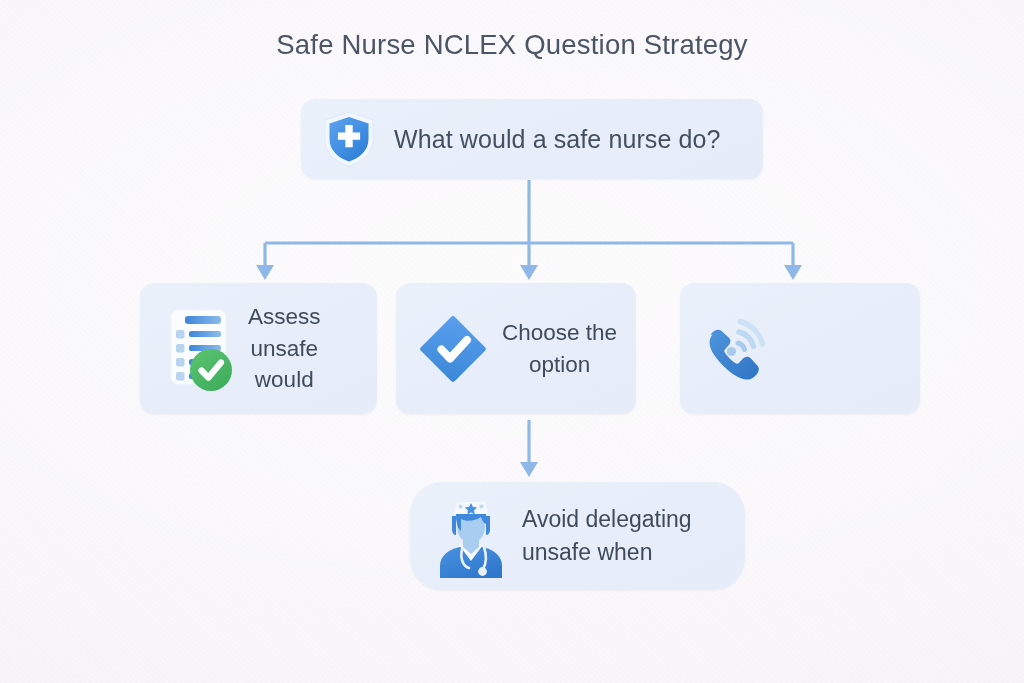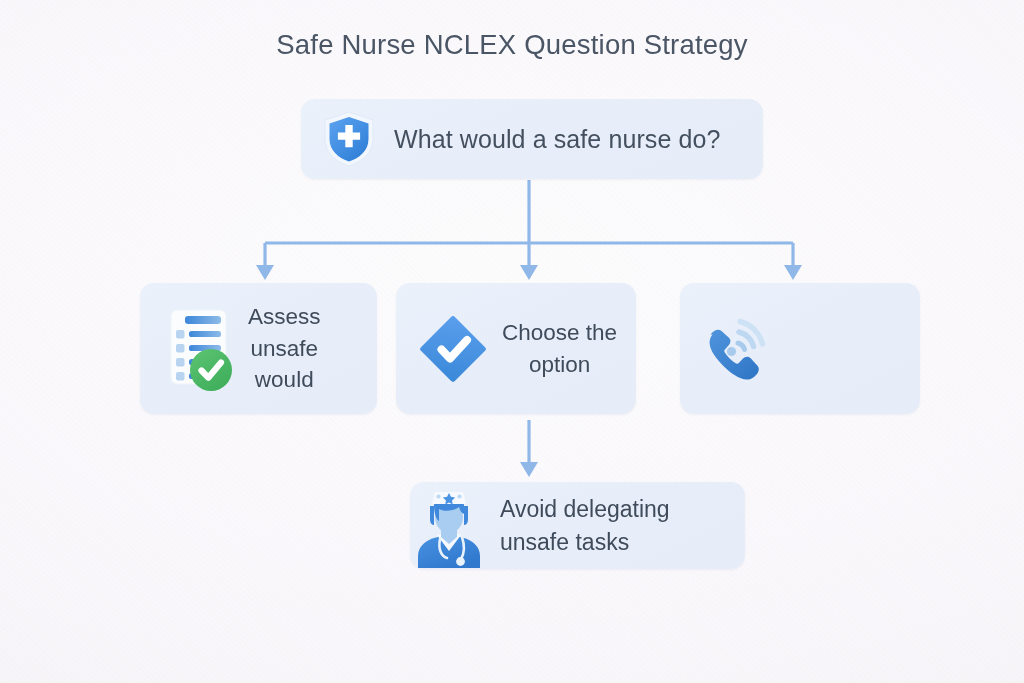--- a/index.html
+++ b/index.html
@@ -67,21 +67,21 @@
   }
   .box-root .label {
     font-size: 25px;
     color: #44505f;
     letter-spacing: 0.1px;
   }
 
   .box-a { left: 140px; top: 283px; width: 237px; height: 131px; padding-left: 26px; gap: 10px; }
   .box-b { left: 396px; top: 283px; width: 240px; height: 131px; padding-left: 20px; gap: 12px; }
   .box-c { left: 680px; top: 283px; width: 240px; height: 131px; padding-left: 18px; gap: 10px; }
-  .box-d { left: 410px; top: 482px; width: 335px; height: 87px; gap: 12px; }
+  .box-d { left: 410px; top: 482px; width: 335px; height: 108px; padding-left: 22px; gap: 12px; border-radius: 32px; }
 
   .child-text {
     display: flex;
     flex-direction: column;
     justify-content: center;
     color: #3f4b5b;
     line-height: 1.42;
   }
   .child-text .ln {
     font-size: 22.5px;
@@ -250,15 +250,15 @@
              l-3.05 -3 l4.2 -0.6 Z" fill="#4a93e2"></path>
     <circle cx="28.5" cy="12.5" r="2.1" fill="#bcd9f3"></circle>
     <circle cx="49.5" cy="12.5" r="2.1" fill="#bcd9f3"></circle>
 
     <path d="M30 55 c-2 10 1 17 7 19" fill="none" stroke="#e9f2fb" stroke-width="2.6" stroke-linecap="round"></path>
     <path d="M52 53 c3 9 2 17 -1 22" fill="none" stroke="#e9f2fb" stroke-width="2.6" stroke-linecap="round"></path>
     <circle cx="50.5" cy="77.5" r="4.4" fill="#e9f2fb"></circle>
   </svg>
   <div class="child-text">
     <div class="ln">Avoid delegating</div>
-    <div class="ln">unsafe tasks</div>
+    <div class="ln">unsafe when</div>
   </div>
 </div>
 
 </body></html>

